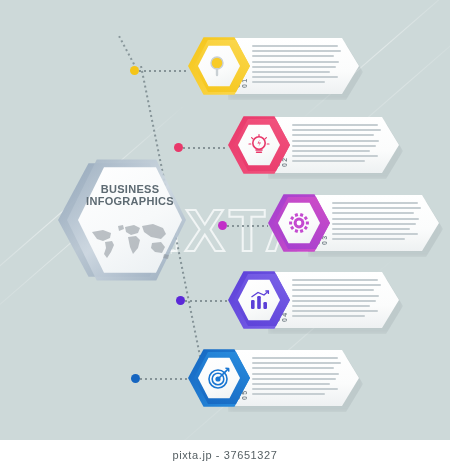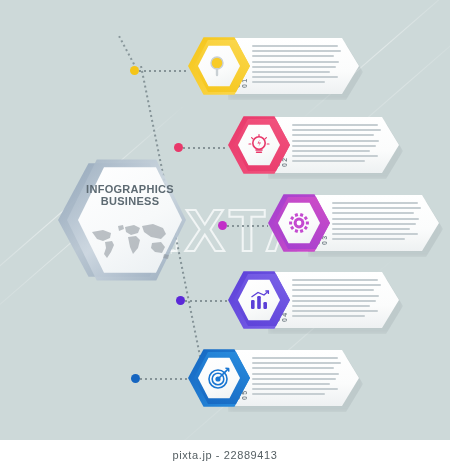--- a/index.html
+++ b/index.html
@@ -112,22 +112,22 @@
       <div class="branch" style="left: 185px; top: 300px; width: 43px;"></div>
       <div class="node" style="left: 131px; top: 374px; background: rgb(21, 101, 192);"></div>
       <div class="branch" style="left: 140px; top: 378px; width: 48px;"></div>
     </div>
 
   <div class="hexwrap">
     <div class="hex hex-back1"></div>
     <div class="hex hex-back2"></div>
     <div class="hex hex-front"></div>
     <div class="hex-title">
+      <div>BUSINESS</div>
       <div>INFOGRAPHICS</div>
-      <div>BUSINESS</div>
     </div>
     <svg class="worldmap" viewBox="0 0 168 88">
       <g fill="#8a9299">
         <path d="M8 26 L30 22 L46 28 L44 38 L30 44 L18 40 Z"></path>
         <path d="M34 46 L48 44 L52 52 L46 66 L38 78 L32 70 L36 58 Z"></path>
         <path d="M74 16 L92 12 L104 18 L100 28 L86 32 L76 26 Z"></path>
         <path d="M80 36 L96 34 L104 42 L100 58 L90 70 L84 56 Z"></path>
         <path d="M108 14 L130 10 L150 18 L156 30 L146 40 L126 36 L112 26 Z"></path>
         <path d="M128 48 L146 46 L154 56 L148 68 L134 66 L126 58 Z"></path>
         <path d="M60 14 L70 12 L72 20 L62 24 Z"></path>
@@ -289,14 +289,14 @@
               <path d="M11 13 L20.5 3.6" stroke="#1976d2" stroke-width="1.6" stroke-linecap="round"></path>
               <path d="M18.4 2.2 L21.6 2.4 L21.8 5.6" stroke="#1976d2" stroke-width="1.5" fill="none" stroke-linejoin="round"></path>
             </svg>
           </div>
         </div>
       </div>
     </div>
 </div>
 
 <div class="footer">
-  <span class="footer-text">pixta.jp - 22889413</span>
+  <span class="footer-text">pixta.jp - 37651327</span>
 </div>
 
 </body></html>

